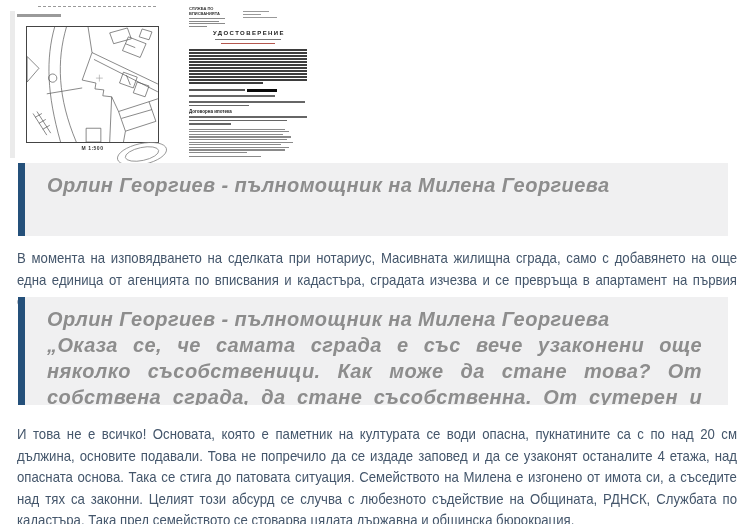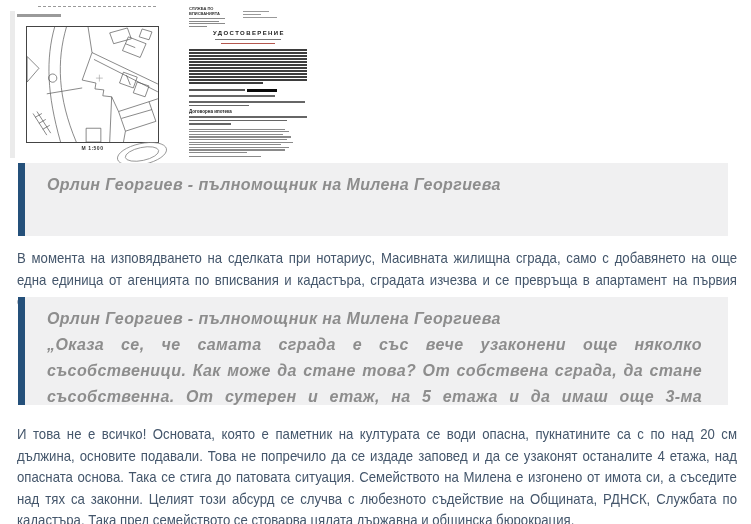--- a/index.html
+++ b/index.html
@@ -46,21 +46,21 @@
   .doc-bar{position:absolute;}
   .redaction{position:absolute;left:60px;top:83.5px;width:30px;height:3.2px;background:var(--redaction);}
 
   
   .quote{
     position:absolute;left:18px;width:710px;
     background:var(--quote-bg);
     border-left:7px solid var(--quote-border);
     padding:9px 26px 9px 22px;overflow:hidden;
     font-style:italic;font-weight:bold;color:var(--quote-text);
-    font-size:16px;line-height:26px;letter-spacing:.4px;
+    font-size:20px;line-height:26px;letter-spacing:.4px;
   }
   .quote-1{top:163px;height:73px;}
   .quote-2{top:297px;height:108px;}
   .q-text{text-align:justify;}
 
   
   .para{
     position:absolute;left:17px;width:820px;margin:0;
     color:var(--body-text);font-size:15px;line-height:21.5px;
     text-align:justify;

